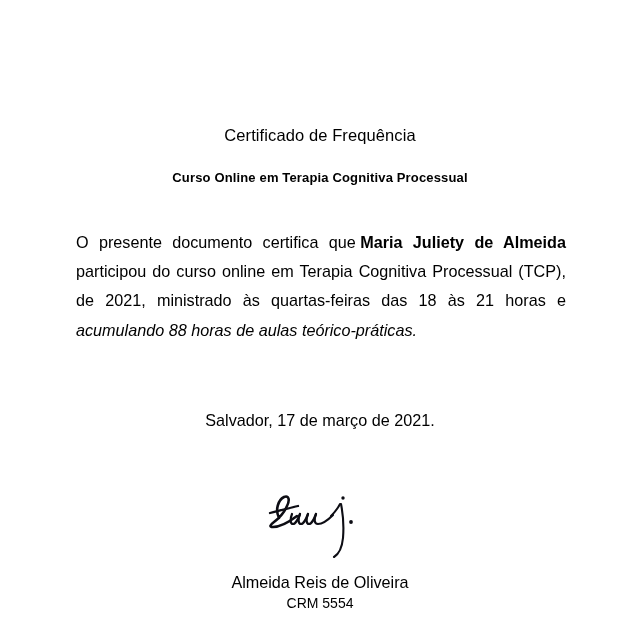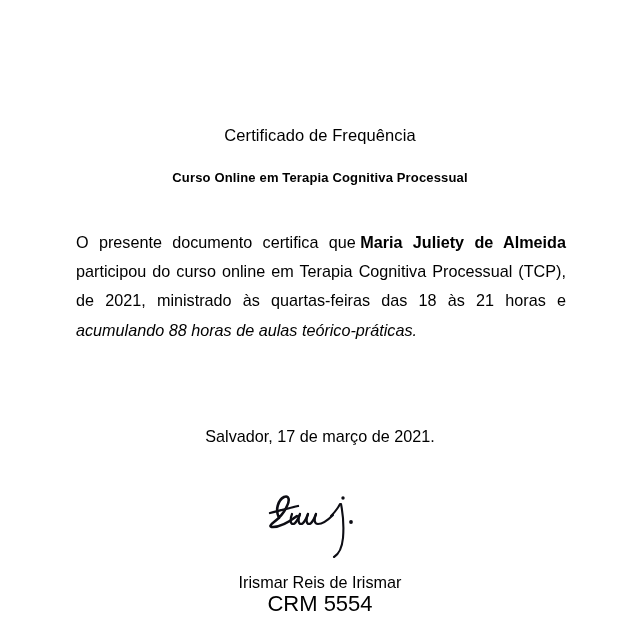--- a/index.html
+++ b/index.html
@@ -78,21 +78,21 @@
   }
 
   
   .body-line .sp {
     display: inline-block;
   }
 
   
   .placedate {
     position: absolute;
-    top: 424px;
+    top: 408px;
     left: 0;
     width: 640px;
     text-align: center;
     font-size: 16.2px;
     line-height: 24px;
   }
 
   
   .signature-area {
     position: absolute;
@@ -117,21 +117,21 @@
     text-align: center;
   }
 
   .signer-name {
     font-size: 16.2px;
     line-height: 21px;
     margin: 0;
   }
 
   .signer-crm {
-    font-size: 22px;
+    font-size: 14px;
     line-height: 21px;
     margin: 0;
   }
 </style>
 </head>
 <body>
 
 <div class="certificate">
 
   <div class="heading-block">
@@ -168,17 +168,17 @@
 
           <path d="M96 22 C98 32, 99 44, 98 56 C97 66, 94 72, 89 75" stroke-width="2.1"></path>
 
           <path d="M86 34 C90 30, 93 26, 95 22" stroke-width="2"></path>
         </g>
       </svg>
     </span>
   </div>
 
   <div class="signer-block">
-    <p class="signer-name">Irismar Reis de Irismar</p>
+    <p class="signer-name">Almeida Reis de Oliveira</p>
     <p class="signer-crm">CRM 5554</p>
   </div>
 
 </div>
 
 </body></html>

